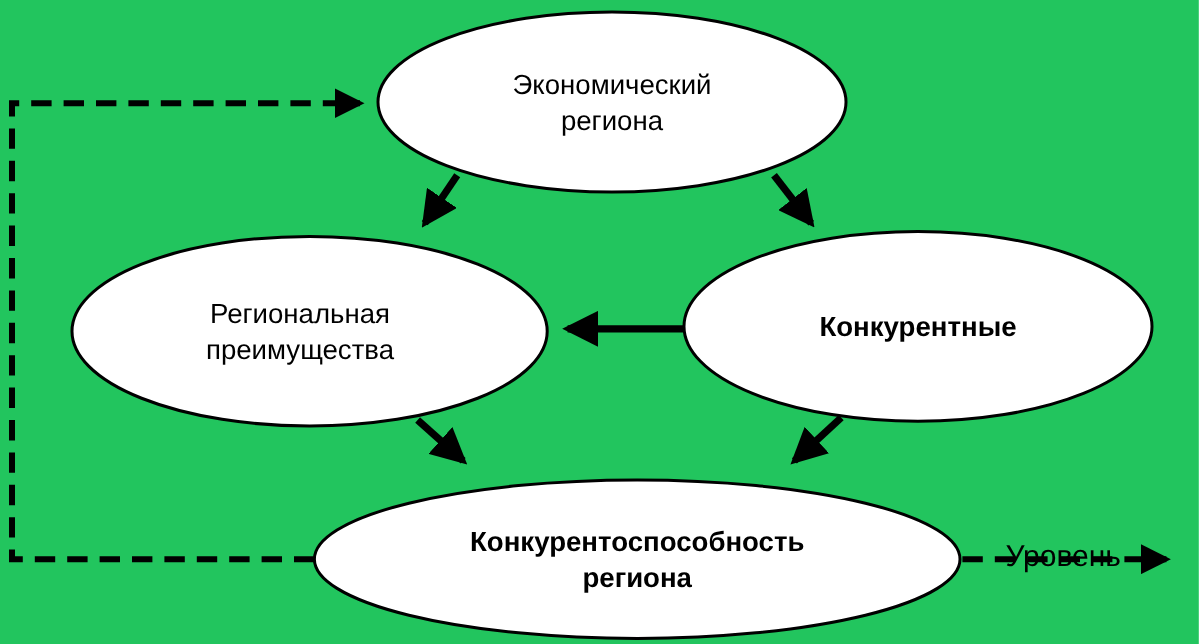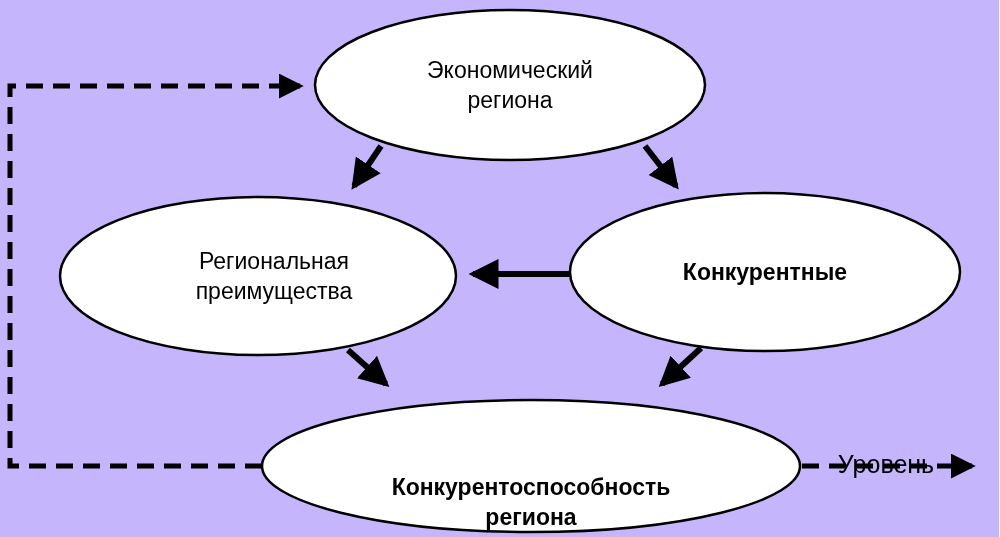--- a/index.html
+++ b/index.html
@@ -5,40 +5,39 @@
   html, body {
     margin: 0;
     padding: 0;
     background: #ffffff;
     font-family: "Liberation Sans", "DejaVu Sans", sans-serif;
   }
   .canvas {
     position: relative;
     width: 999px;
     height: 537px;
-    background: #c4b5fd;
+    background: #22c55e;
     overflow: hidden;
   }
   .canvas svg {
     position: absolute;
     left: 0;
     top: 0;
   }
   .node-label {
     position: absolute;
     transform: translate(-50%, -50%);
     text-align: center;
     color: #000000;
     font-size: 23px;
     line-height: 30px;
     white-space: nowrap;
   }
   .node-label.bold {
     font-weight: bold;
-    margin-top: 36px;
   }
   .output-label {
     position: absolute;
     transform: translate(-50%, -50%);
     text-align: left;
     color: #000000;
     font-size: 25px;
     line-height: 33px;
     white-space: nowrap;
   }
@@ -70,21 +69,21 @@
     <line x1="570" y1="274" x2="473" y2="274" stroke="#000000" stroke-width="6" marker-end="url(#arrowhead)"></line>
     <line x1="348" y1="350" x2="386" y2="384" stroke="#000000" stroke-width="6" marker-end="url(#arrowhead)"></line>
     <line x1="701" y1="348" x2="662" y2="384" stroke="#000000" stroke-width="6" marker-end="url(#arrowhead)"></line>
   </svg>
 
   <div class="node-label" style="left:510px; top:85px;">
     <span class="line">Экономический</span>
     <span class="line">региона</span>
   </div>
 
-  <div class="node-label" style="left:274px; top:276px;">
+  <div class="node-label" style="left:250px; top:276px;">
     <span class="line">Региональная</span>
     <span class="line">преимущества</span>
   </div>
 
   <div class="node-label" style="left:765px; top:272px;font-weight:bold;">
     <span class="line">Конкурентные</span>
   </div>
 
   <div class="node-label bold" style="left:531px; top:466px;">
     <span class="line">Конкурентоспособность</span>

